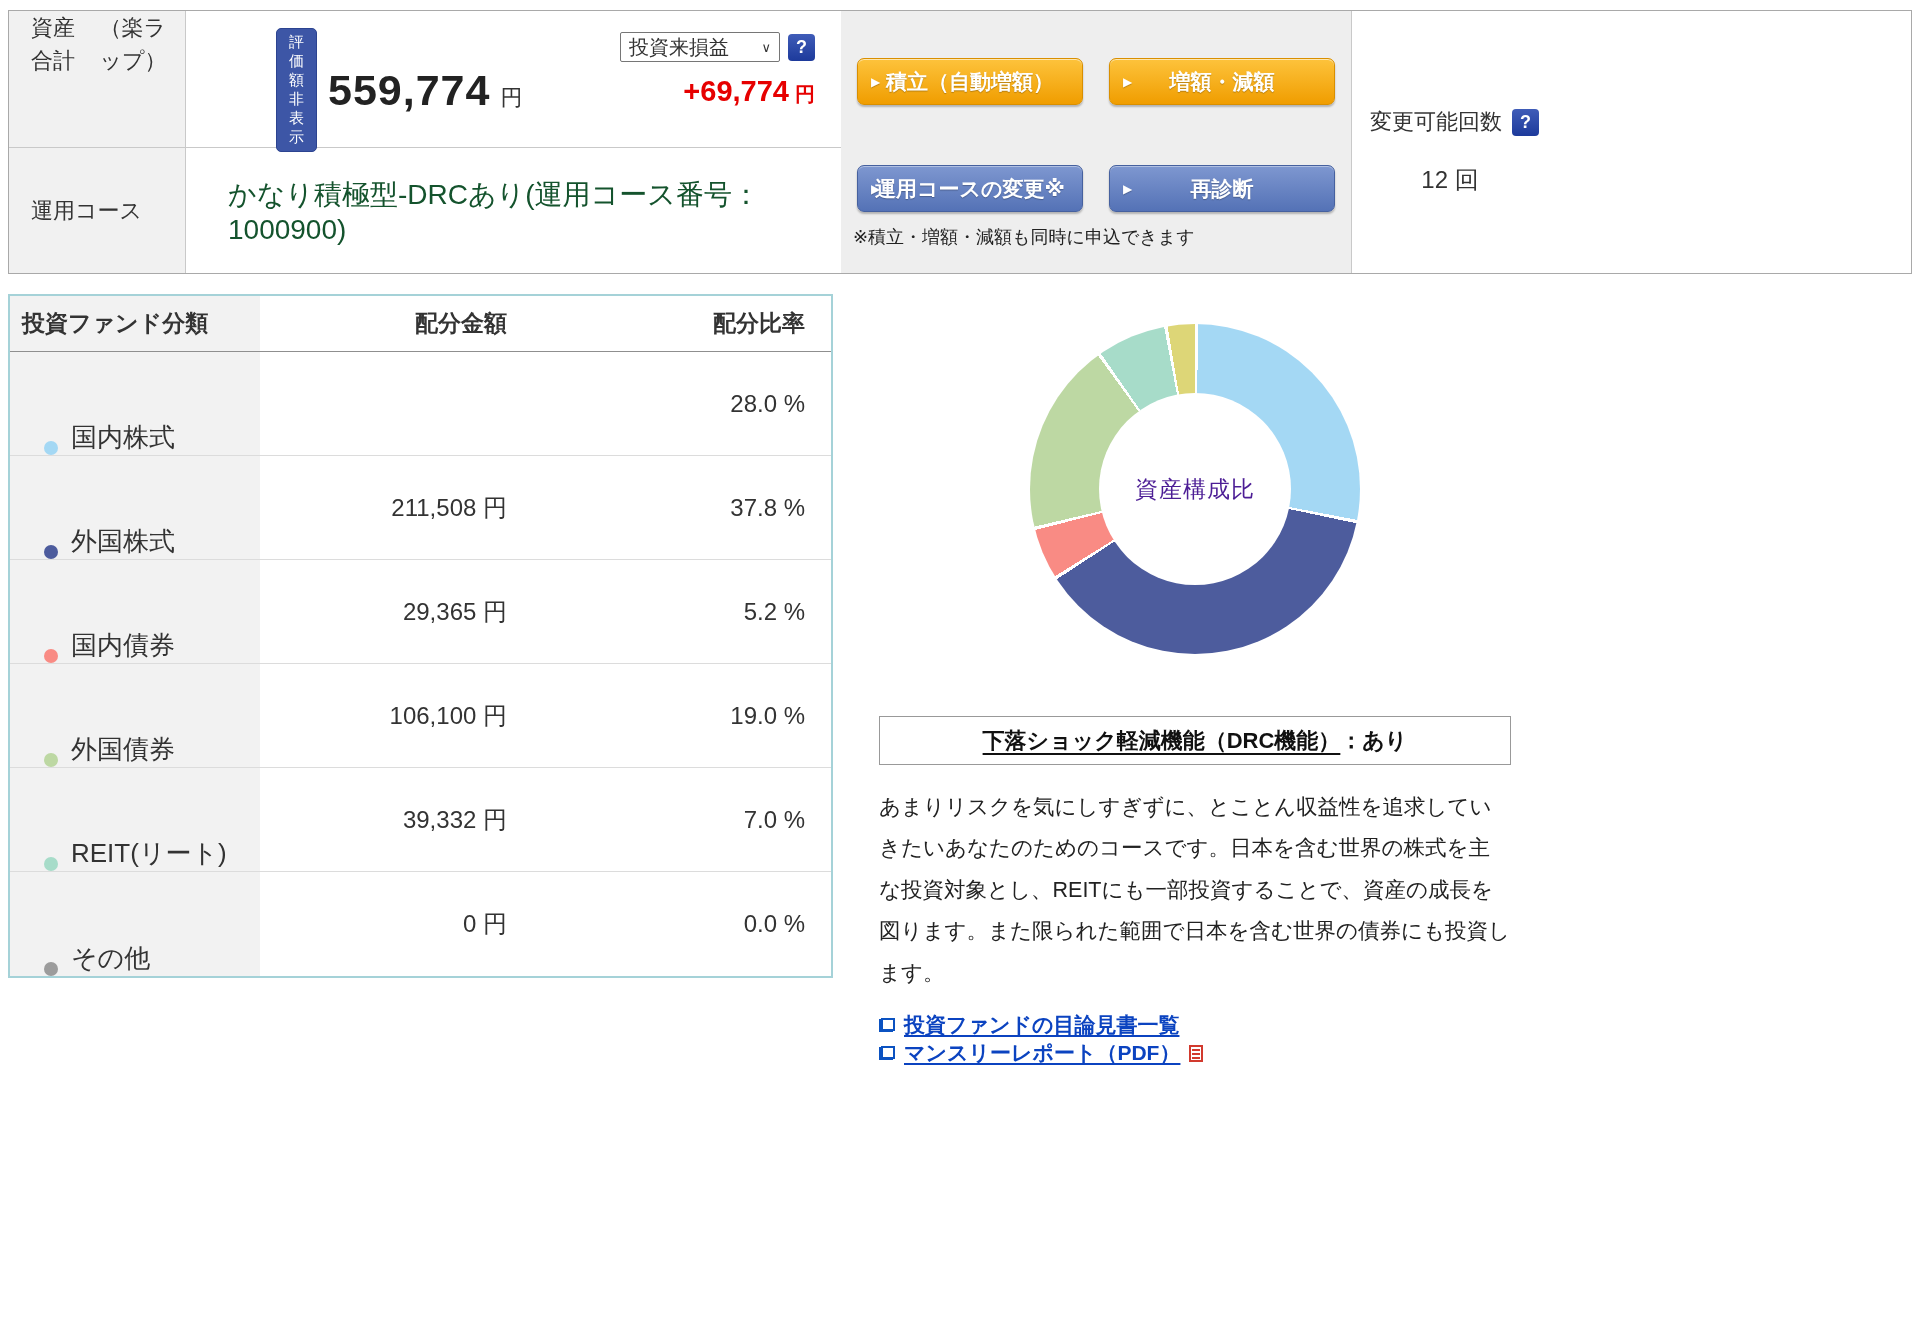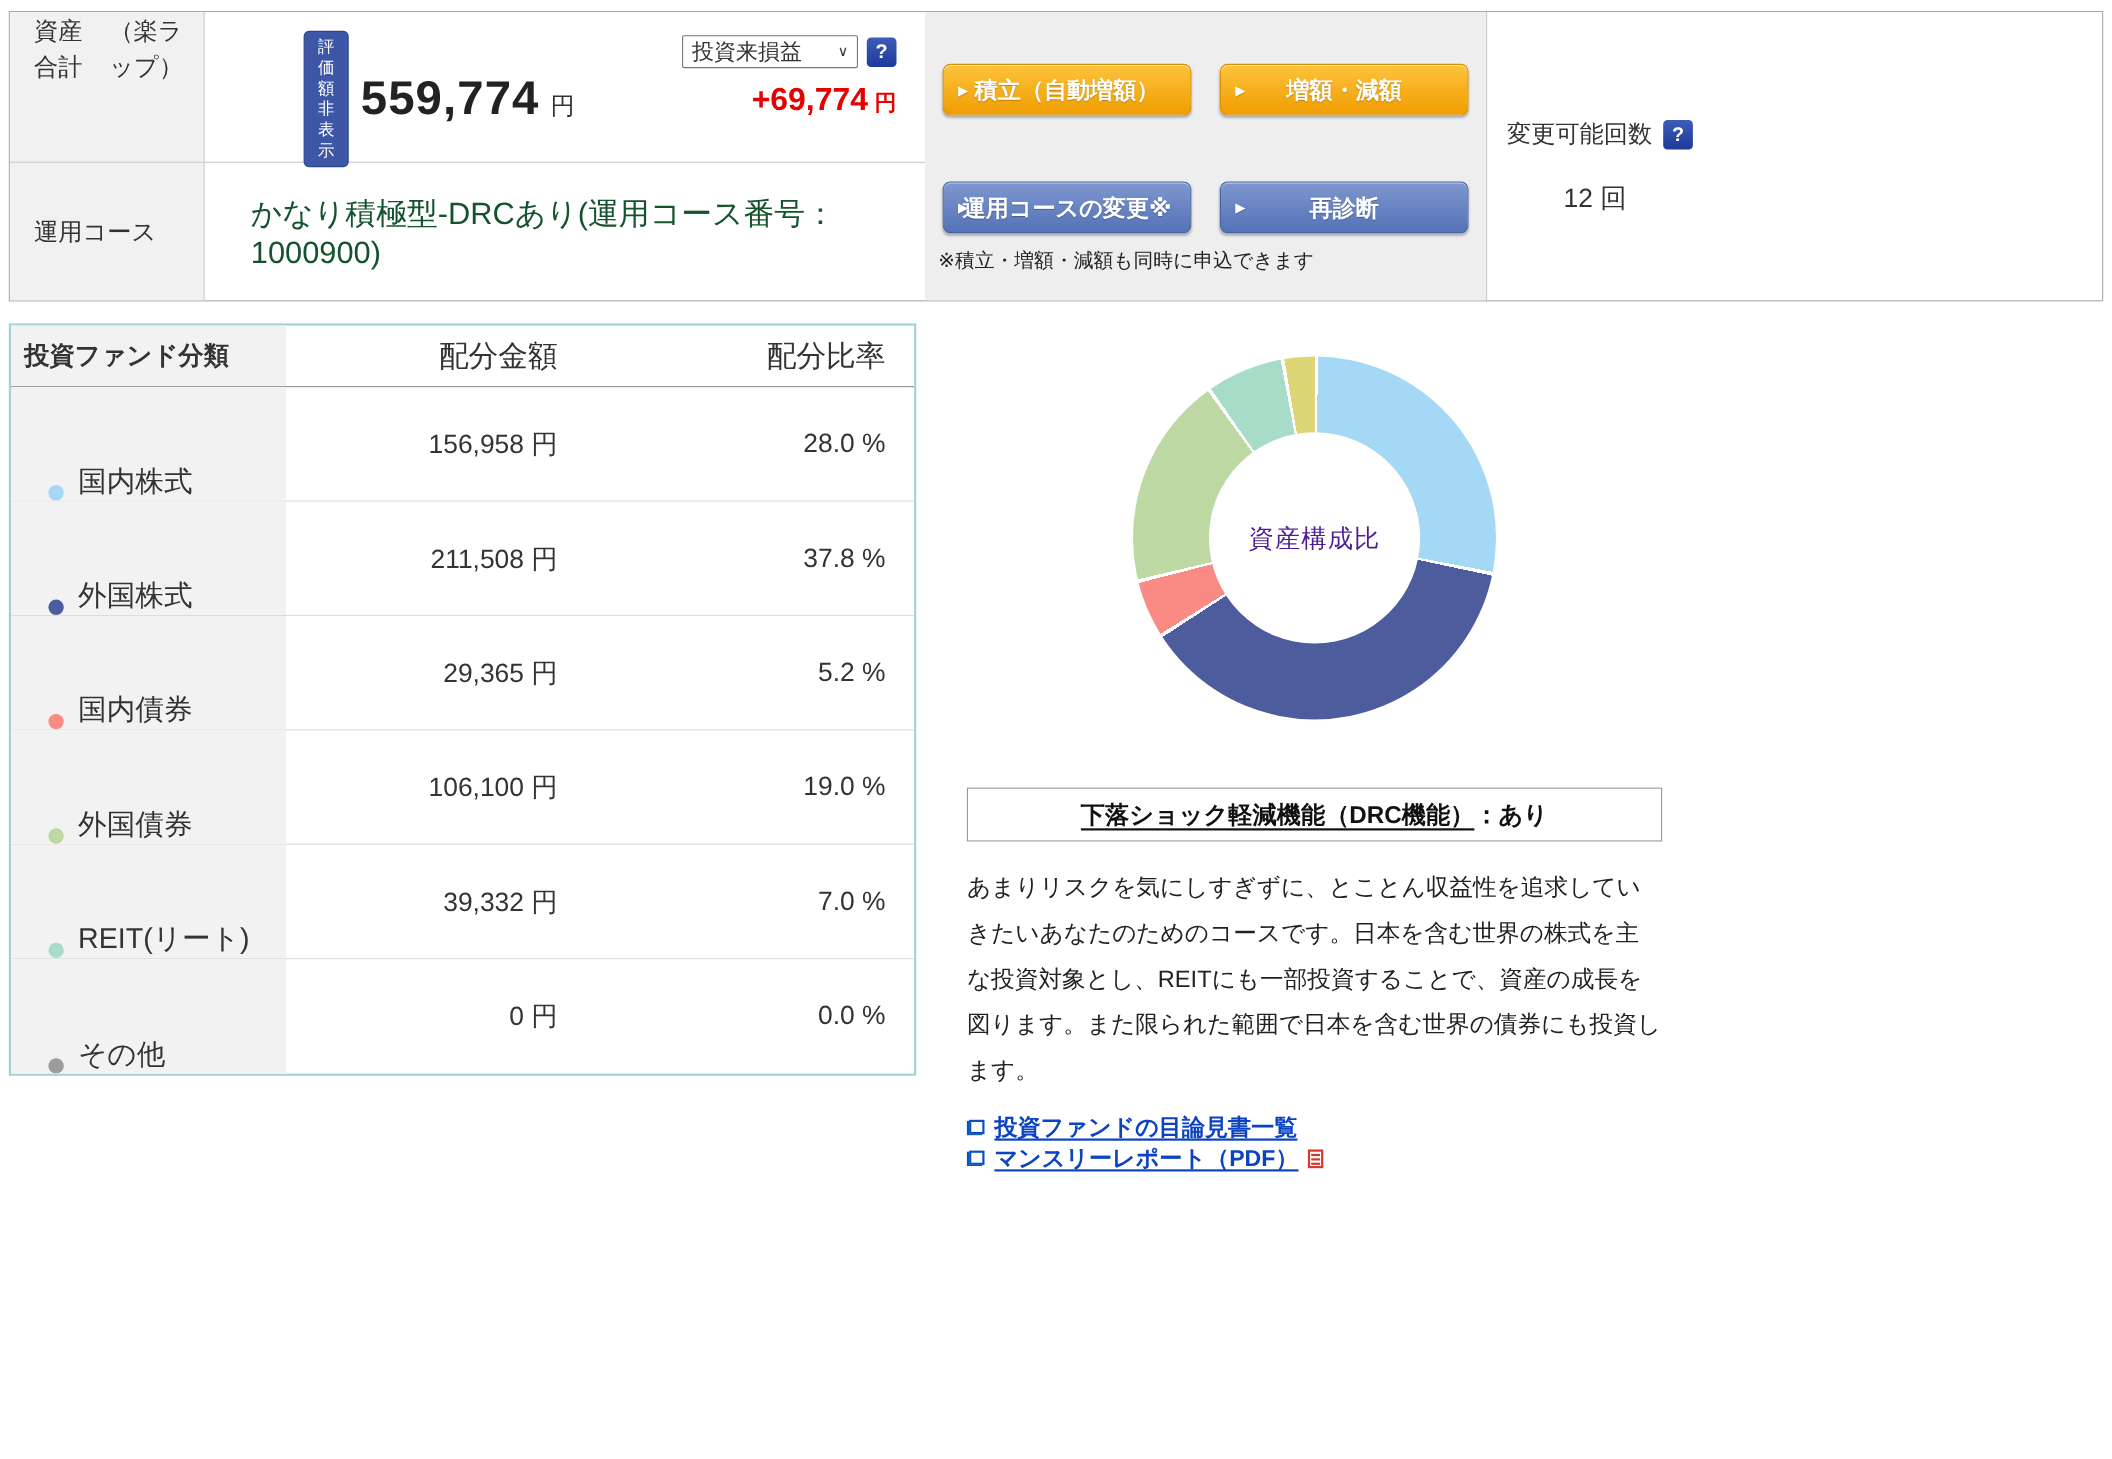--- a/index.html
+++ b/index.html
@@ -44,21 +44,21 @@
   .cc-label-row{display:flex;align-items:center;font-size:22px}
   .cc-label-row .help-icon{margin-left:10px}
   .cc-value{margin-top:27px;width:160px;text-align:center;font-size:24px}
 
   
   .content{display:flex;align-items:flex-start;margin:20px 8px 0}
 
   .alloc-panel{width:825px;border:2px solid #a5d2d8;background:#fff}
   .t-header{display:flex;height:56px;border-bottom:1px solid #8f8f8f}
   .t-header .c1{display:flex;align-items:center;padding-left:12px;font-weight:bold;font-size:23px}
-  .t-header .c2,.t-header .c3{display:flex;align-items:center;justify-content:flex-end;font-weight:normal;font-size:27px}
+  .t-header .c2,.t-header .c3{display:flex;align-items:center;justify-content:flex-end;font-weight:bold;font-size:23px}
   .c1{width:250px;background:#f2f2f2;height:100%}
   .c2{width:255px;text-align:right;padding-right:8px;font-size:24px}
   .c3{flex:1;text-align:right;padding-right:26px;font-size:24px}
   .t-row{display:flex;height:104px;align-items:center;border-bottom:1px solid #dcdcdc}
   .t-row:last-child{border-bottom:none}
   .t-row .c1{display:flex;align-items:flex-end;padding-left:34px;gap:13px;font-size:26px}
   .t-row .c2,.t-row .c3{display:flex;align-items:center;justify-content:flex-end;height:100%}
   .dot{width:14px;height:14px;border-radius:50%;flex-shrink:0}
 
   .right-panel{width:632px;margin-left:46px}
@@ -155,21 +155,20 @@
       <div class="c1">投資ファンド分類</div>
       <div class="c2">配分金額</div>
       <div class="c3">配分比率</div>
     </div>
 
     <div class="t-row">
       <div class="c1">
           <span class="dot" style="background: rgb(164, 216, 244);"></span>
           <span>国内株式</span>
         </div>
-      <div class="c2">156,958 円</div>
       <div class="c3">28.0 %</div>
     </div>
     <div class="t-row">
       <div class="c1">
           <span class="dot" style="background: rgb(77, 92, 157);"></span>
           <span>外国株式</span>
         </div>
       <div class="c2">211,508 円</div>
       <div class="c3">37.8 %</div>
     </div>

